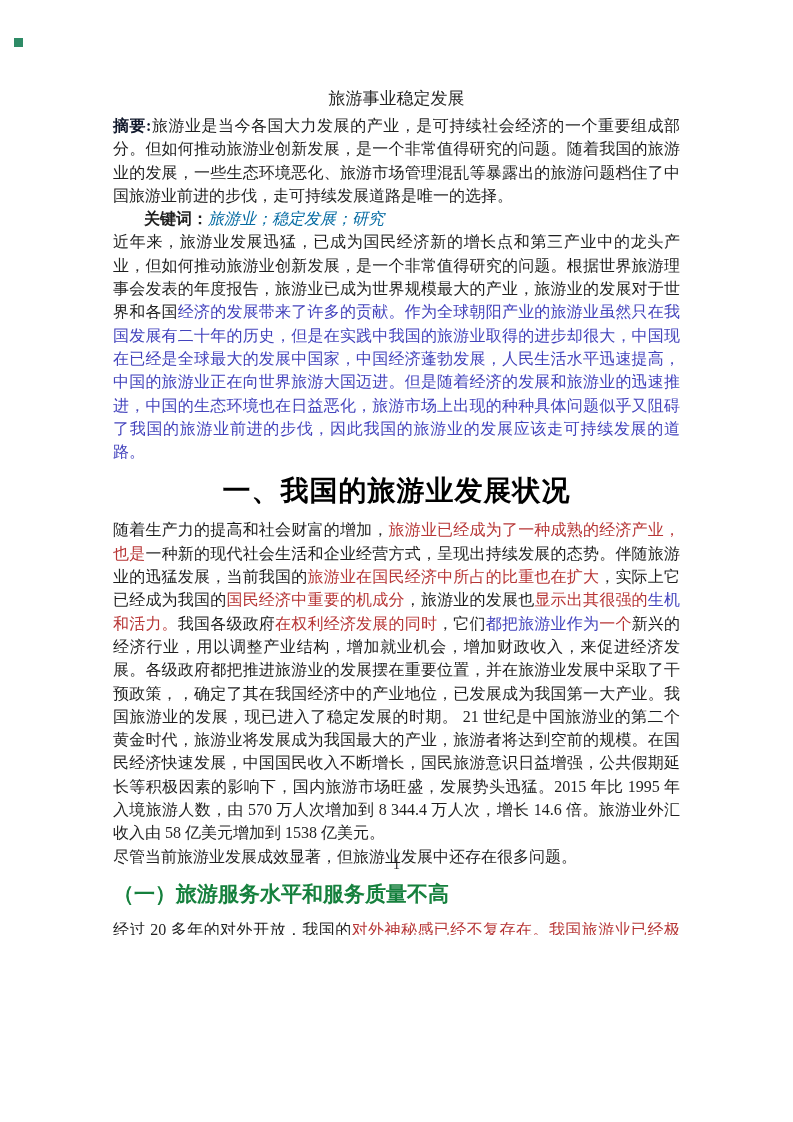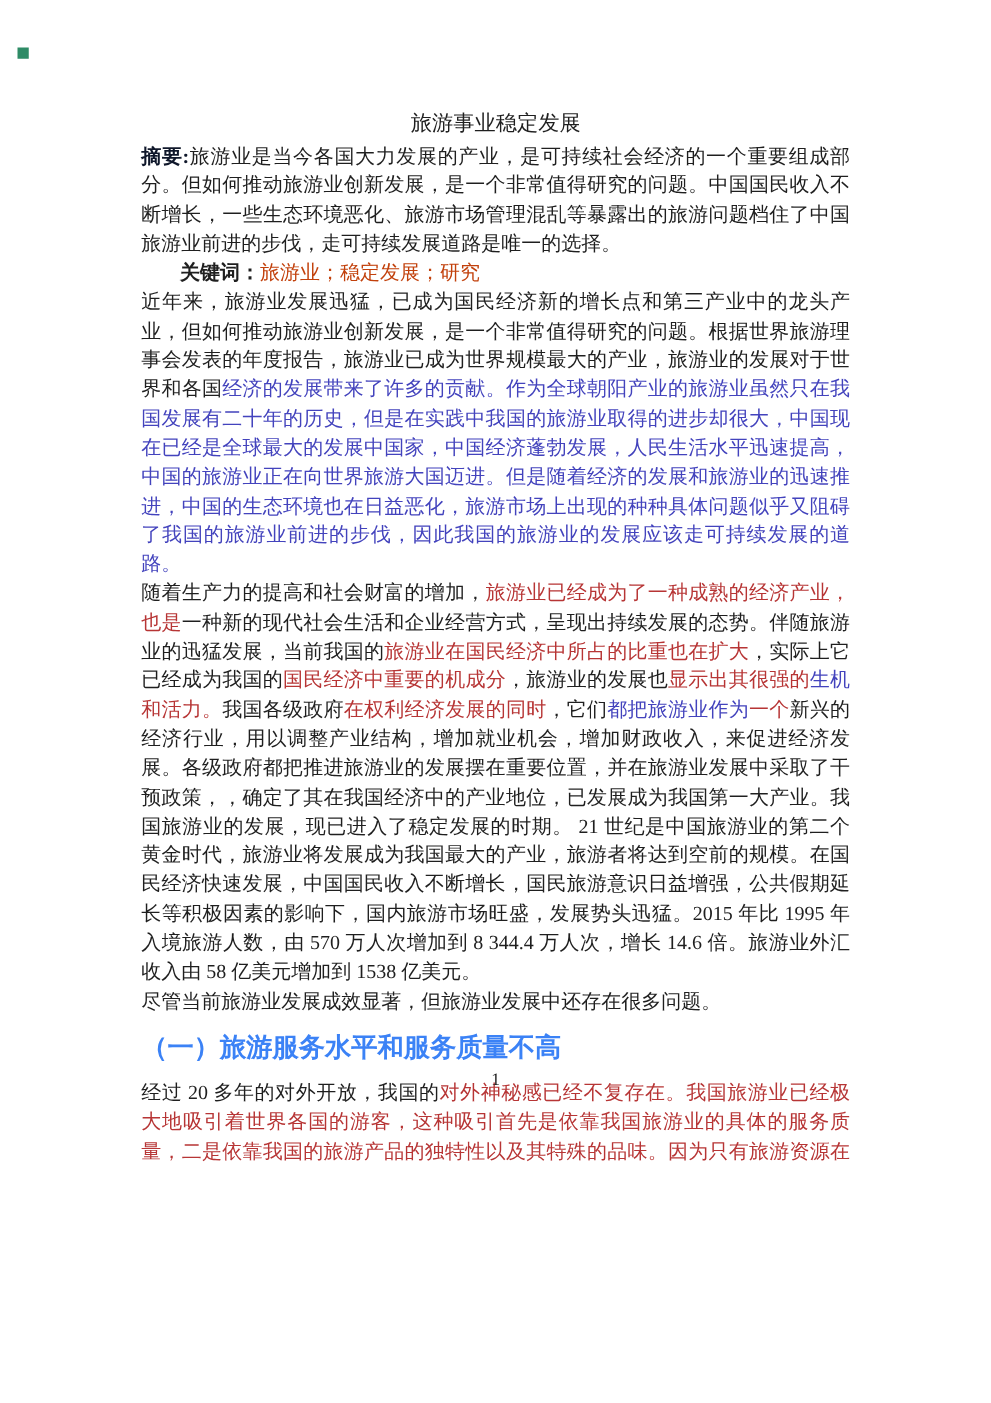--- a/index.html
+++ b/index.html
@@ -27,38 +27,39 @@
   }
   .h1{
     font-family:"Liberation Sans","DejaVu Sans",sans-serif;
     font-weight:800;font-size:28px;line-height:40px;
     text-align:center;color:#000000;margin:8px 0 7px 0;
     letter-spacing:1px;
   }
   .h2sub{
     font-family:"Liberation Sans","DejaVu Sans",sans-serif;
     font-weight:700;font-size:21px;line-height:30px;
-    color:#3b82f6;margin:11px 0 9px 0;
+    color:#15803d;margin:11px 0 9px 0;
   }
   .b{font-weight:bold;}
   .pagenum{
     position:absolute;left:0;bottom:62px;width:100%;
     text-align:center;font-size:14px;color:#1f1f1f;
     font-family:"Liberation Serif","DejaVu Serif",serif;
   }
 </style>
 </head>
 <body>
 
 <div class="page">
   <div class="corner-marker" style="background: rgb(46, 139, 102);"></div>
   <div class="content" id="doc-content">
       <div class="doc-title">旅游事业稳定发展</div>
-      <p class="body"><span class="b" style="color: #0f172a;">摘要:</span><span style="color: rgb(31, 31, 31);">旅游业是当今各国大力发展的产业，是可持续社会经济的一个重要组成部分。但如何推动旅游业创新发展，是一个非常值得研究的问题。中国国民收入不断增长，一些生态环境恶化、旅游市场管理混乱等暴露出的旅游问题档住了中国旅游业前进的步伐，走可持续发展道路是唯一的选择。</span></p>
-      <p class="body"><span class="b" style="color: rgb(31, 31, 31); margin-left: 31px;">关键词：</span><span style="color: #c2410c;">旅游业；稳定发展；研究</span></p>
+      <p class="body"><span class="b" style="color: #0f172a;">摘要:</span><span style="color: rgb(31, 31, 31);">旅游业是当今各国大力发展的产业，是可持续社会经济的一个重要组成部分。但如何推动旅游业创新发展，是一个非常值得研究的问题。随着我国的旅游业的发展，一些生态环境恶化、旅游市场管理混乱等暴露出的旅游问题档住了中国旅游业前进的步伐，走可持续发展道路是唯一的选择。</span></p>
+      <p class="body"><span class="b" style="color: rgb(31, 31, 31); margin-left: 31px;">关键词：</span><span style="color: #0369a1; font-style: italic;">旅游业；稳定发展；研究</span></p>
       <p class="body"><span style="color: rgb(31, 31, 31);">近年来，旅游业发展迅猛，已成为国民经济新的增长点和第三产业中的龙头产业，但如何推动旅游业创新发展，是一个非常值得研究的问题。根据世界旅游理事会发表的年度报告，旅游业已成为世界规模最大的产业，旅游业的发展对于世界和各国</span><span style="color: rgb(67, 67, 189);">经济的发展带来了许多的贡献。作为全球朝阳产业的旅游业虽然只在我国发展有二十年的历史，但是在实践中我国的旅游业取得的进步却很大，中国现在已经是全球最大的发展中国家，中国经济蓬勃发展，人民生活水平迅速提高，中国的旅游业正在向世界旅游大国迈进。但是随着经济的发展和旅游业的迅速推进，中国的生态环境也在日益恶化，旅游市场上出现的种种具体问题似乎又阻碍了我国的旅游业前进的步伐，因此我国的旅游业的发展应该走可持续发展的道路。</span></p>
+      <div class="h1">一、我国的旅游业发展状况</div>
       <p class="body"><span style="color: rgb(31, 31, 31);">随着生产力的提高和社会财富的增加，</span><span style="color: rgb(183, 53, 53);">旅游业已经成为了一种成熟的经济产业，也是</span><span style="color: rgb(31, 31, 31);">一种新的现代社会生活和企业经营方式，呈现出持续发展的态势。伴随旅游业的迅猛发展，当前我国的</span><span style="color: rgb(183, 53, 53);">旅游业在国民经济中所占的比重也在扩大</span><span style="color: rgb(31, 31, 31);">，实际上它已经成为我国的</span><span style="color: rgb(183, 53, 53);">国民经济中重要的机成分</span><span style="color: rgb(31, 31, 31);">，旅游业的发展也</span><span style="color: rgb(183, 53, 53);">显示出其很强的</span><span style="color: rgb(67, 67, 189);">生机</span><span style="color: rgb(183, 53, 53);">和活力。</span><span style="color: rgb(31, 31, 31);">我国各级政府</span><span style="color: rgb(183, 53, 53);">在权利经济发展的同时</span><span style="color: rgb(31, 31, 31);">，它们</span><span style="color: rgb(67, 67, 189);">都把旅游业作为</span><span style="color: rgb(183, 53, 53);">一个</span><span style="color: rgb(31, 31, 31);">新兴的经济行业，用以调整产业结构，增加就业机会，增加财政收入，来促进经济发展。各级政府都把推进旅游业的发展摆在重要位置，并在旅游业发展中采取了干预政策，，确定了其在我国经济中的产业地位，已发展成为我国第一大产业。我国旅游业的发展，现已进入了稳定发展的时期。  21 世纪是中国旅游业的第二个黄金时代，旅游业将发展成为我国最大的产业，旅游者将达到空前的规模。在国民经济快速发展，中国国民收入不断增长，国民旅游意识日益增强，公共假期延长等积极因素的影响下，国内旅游市场旺盛，发展势头迅猛。2015 年比 1995 年入境旅游人数，由 570 万人次增加到 8  344.4 万人次，增长 14.6 倍。旅游业外汇收入由 58 亿美元增加到 1538 亿美元。</span></p>
       <p class="body"><span style="color: rgb(31, 31, 31);"> 尽管当前旅游业发展成效显著，但旅游业发展中还存在很多问题。</span></p>
       <div class="h2sub">（一）旅游服务水平和服务质量不高</div>
       <p class="body"><span style="color: rgb(31, 31, 31);"> 经过 20 多年的对外开放，我国的</span><span style="color: rgb(183, 53, 53);">对外神秘感已经不复存在。我国旅游业已经极大地吸引着世界各国的游客，这种吸引首先是依靠我国旅游业的具体的服务质量，二是依靠我国的旅游产品的独特性以及其特殊的品味。因为只有旅游资源在游客的心目中能够产生放心感和好奇感，这样才能激发旅游中的具体旅游欲望，在游客游览以后觉得游有所值，这样旅游景区才能有源源不断的回头客，这样再利用回头客的口碑，口口相传，才能源源不断地吸引游客到来。但是，当前我国旅游服务出现的质量问题还</span><span style="color: rgb(47, 160, 95);">是不少的：</span><span style="color: rgb(183, 53, 53);">一是由于不少地方的经济条件的制约</span><span style="color: rgb(31, 31, 31);">，其旅游产品的具体的服务和</span></p>
     </div>
   <div class="pagenum">1</div>
 </div>
 
 </body></html>

